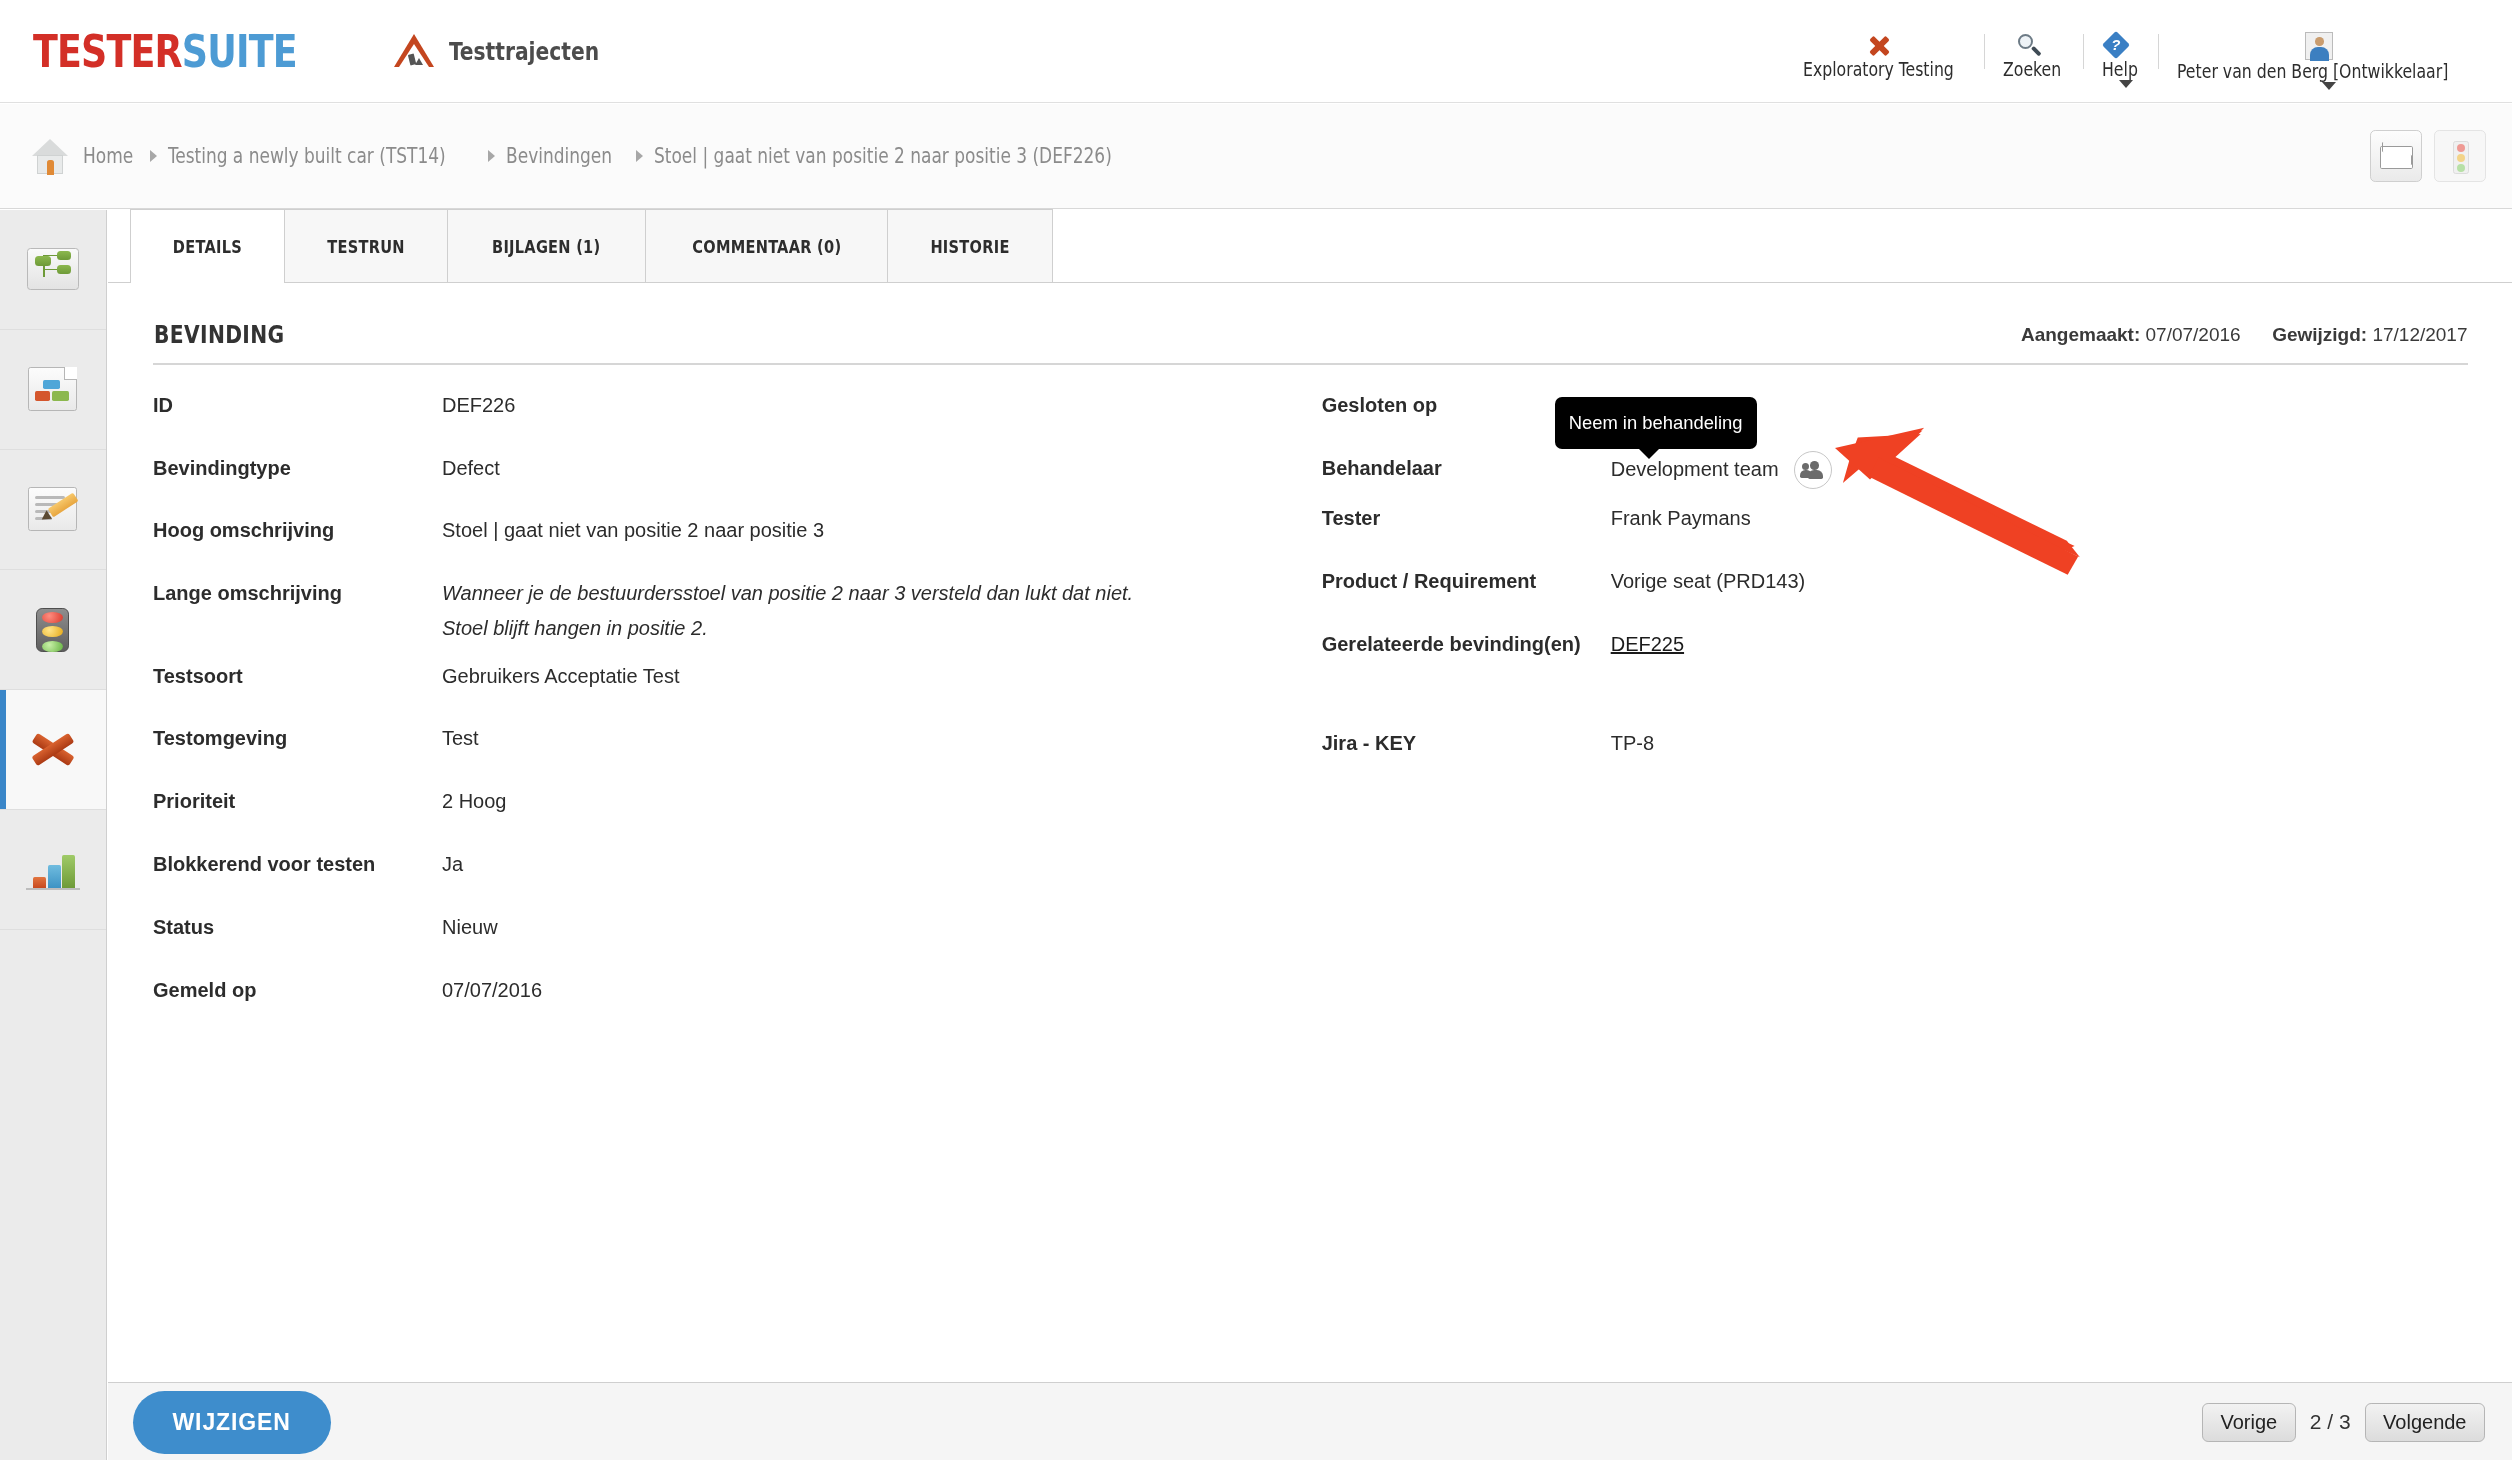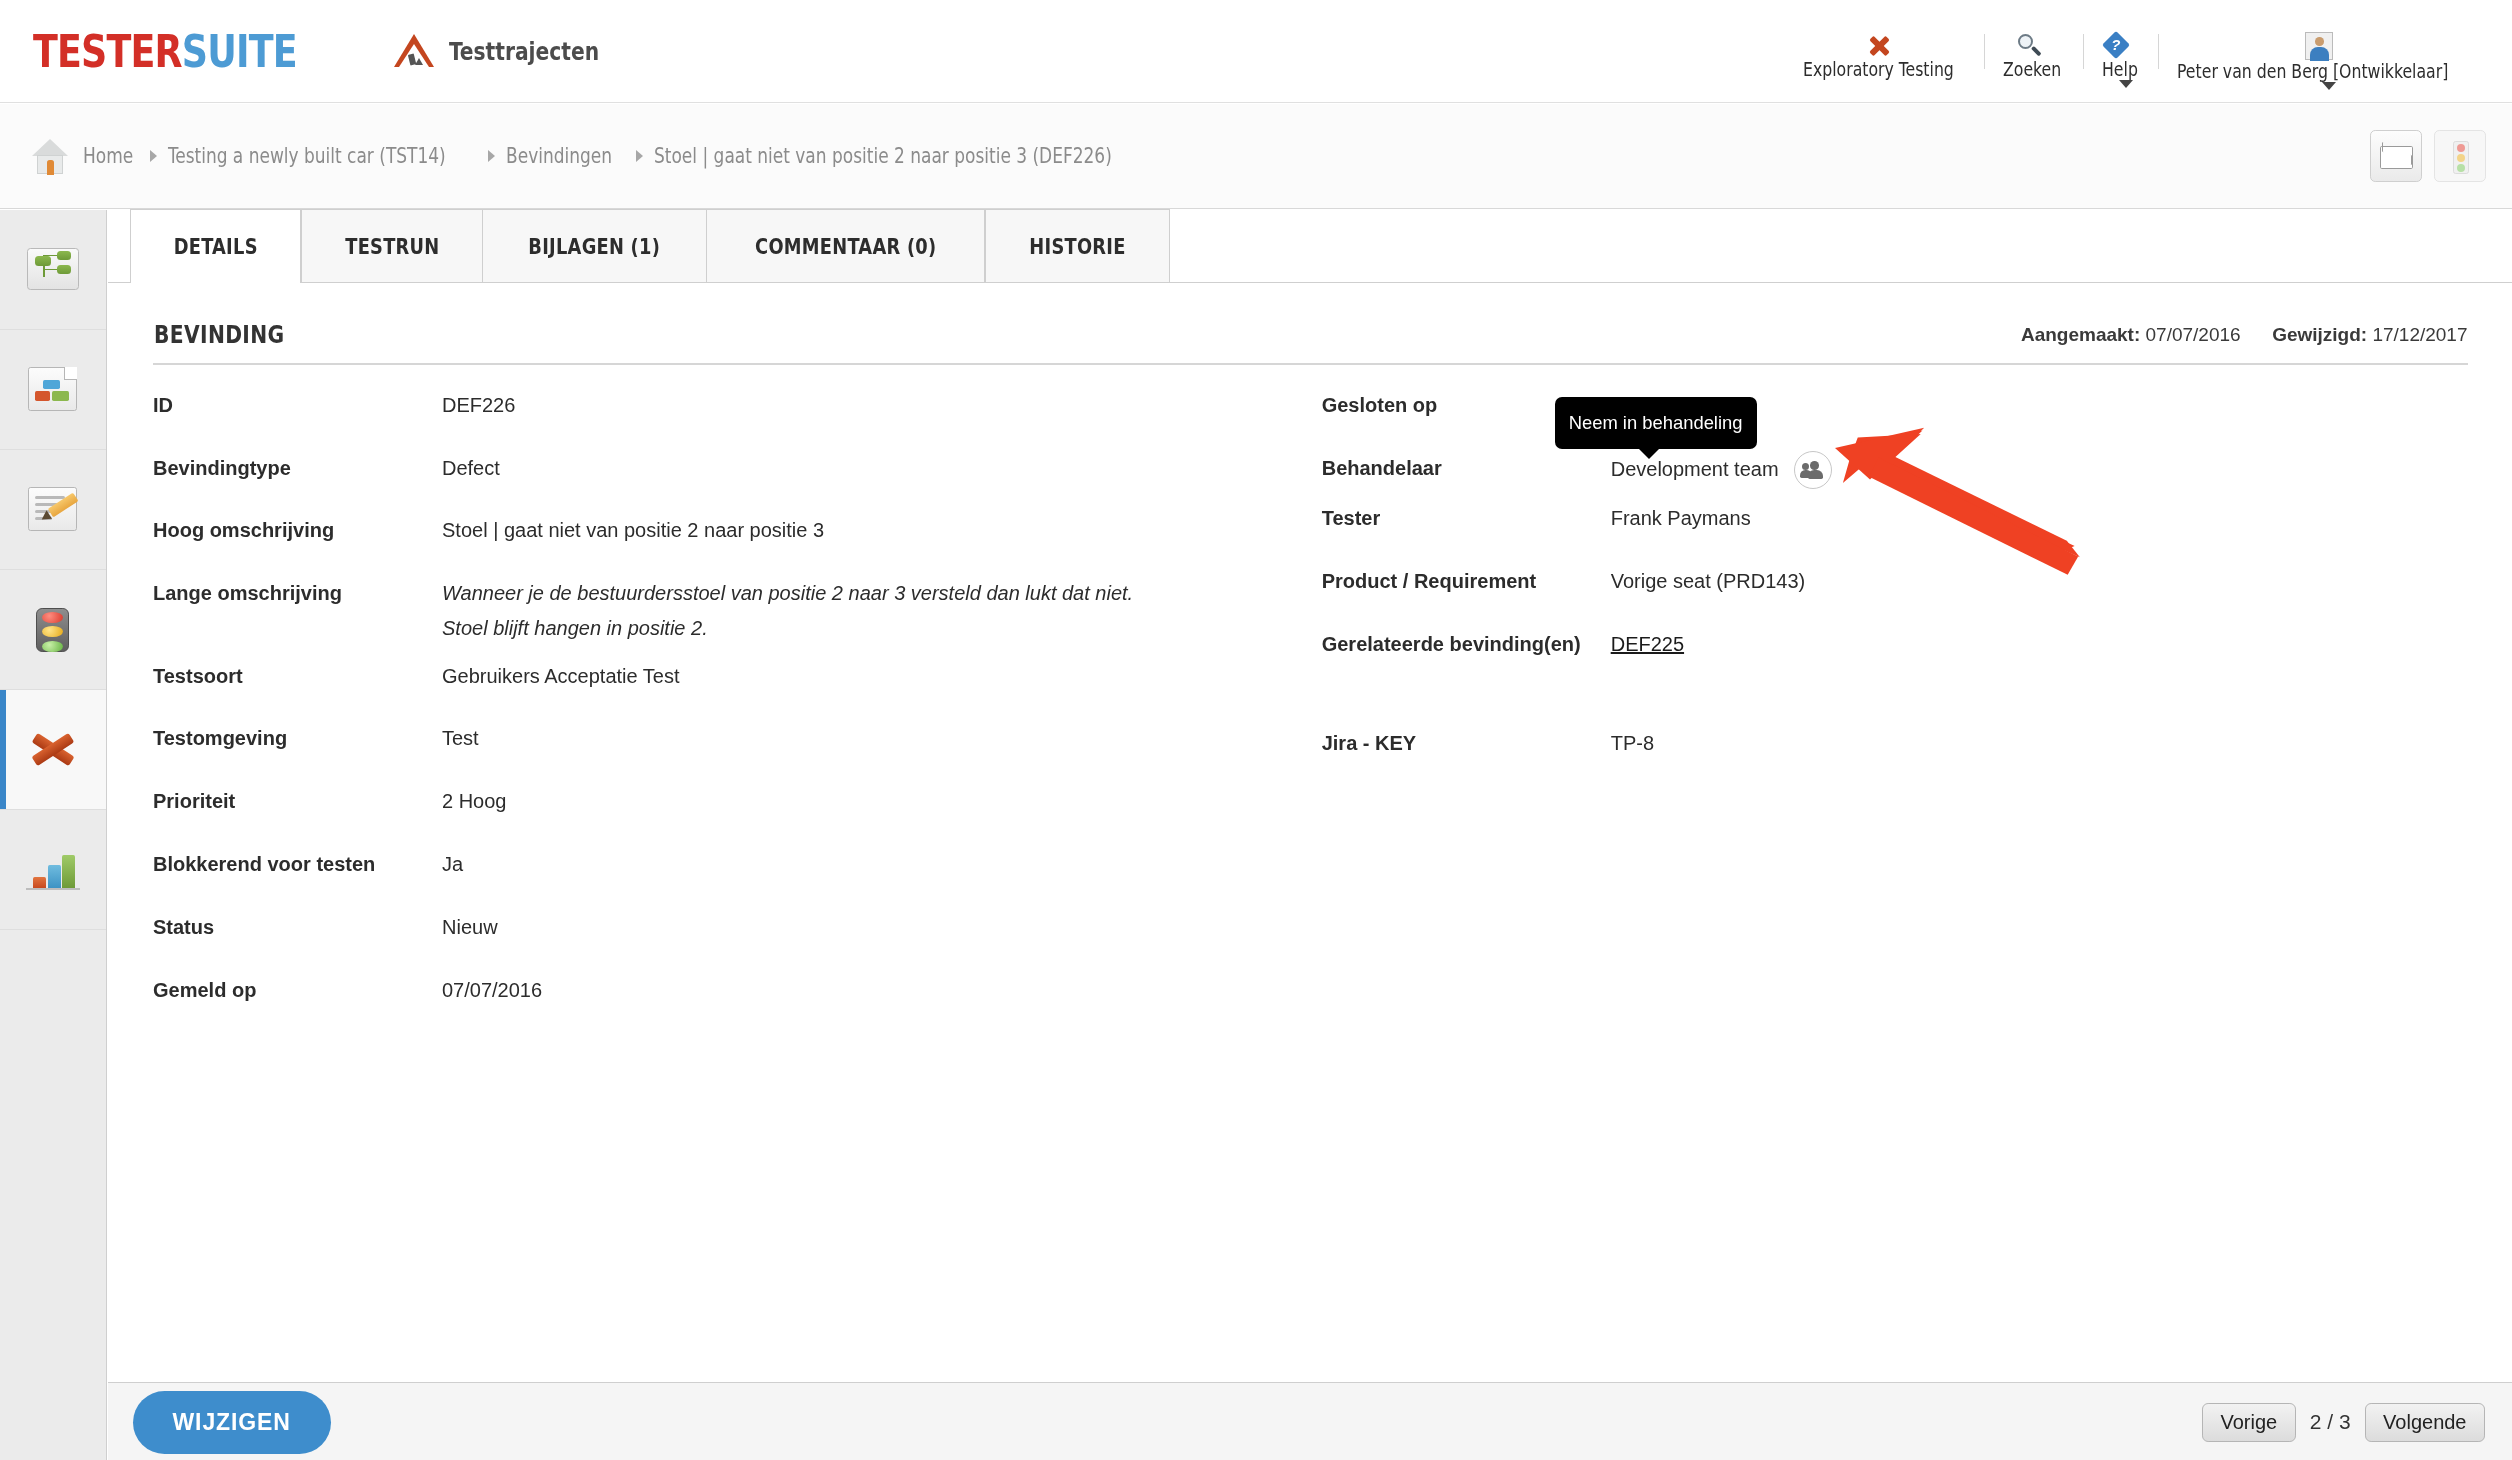--- a/index.html
+++ b/index.html
@@ -142,21 +142,21 @@
   .bar{position:absolute;bottom:7px;border-radius:1.7px 1.7px 0 0;}
   .baseline{position:absolute;left:1.7px;bottom:5.2px;width:54px;height:1.7px;background:#bdbdbd;}
 
   
   .content{ position:absolute; left:108px; top:210px; width:2405px; height:1251px; background:#ffffff; }
 
   .tabsrow{ position:relative; height:73px; border-bottom:0.9px solid #cfcfcf; display:flex; align-items:flex-end; padding-left:22px;}
   .tab{
     height:73px; padding:0 38px; display:flex; align-items:center; justify-content:center;
     background:#f7f7f7; border:0.9px solid #cfcfcf; border-bottom:none;
-    font-size:22px; font-weight:bold; color:#2d2d2d; letter-spacing:0.3px; cursor:pointer; white-space:nowrap;
+    font-size:18px; font-weight:bold; color:#2d2d2d; letter-spacing:0.3px; cursor:pointer; white-space:nowrap;
     margin-right:-0.9px; font-family:"DejaVu Sans",sans-serif; font-stretch:condensed;
   }
   .tab span{ transform:scaleX(0.9); display:inline-block; }
   .tab.active{ background:#ffffff; position:relative; z-index:2; }
   .tab.active::after{ content:""; position:absolute; left:0; bottom:-0.9px; width:100%; height:1.7px; background:#fff; }
 
   .panel{ padding: 37px 0 0 0; }
   .panel-head{ display:flex; align-items:flex-end; padding: 0 28px 0 28px; margin: 0 17.5px; }
   .panel-title{
     font-size:25px; font-weight:bold; color:#333; letter-spacing:0.4px;

